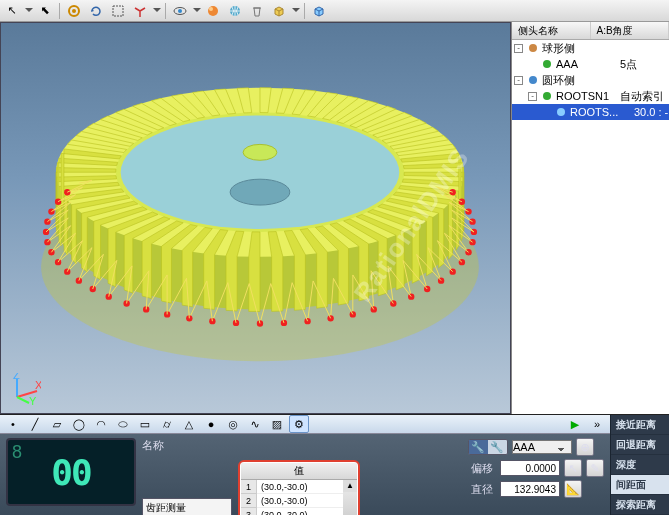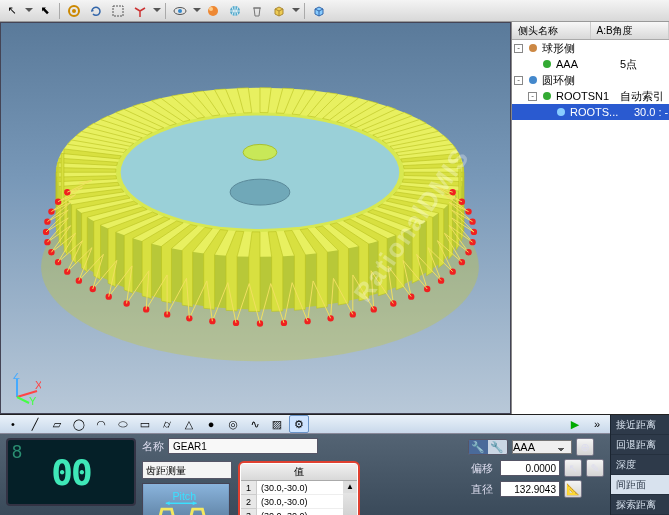--- a/index.html
+++ b/index.html
@@ -29,21 +29,21 @@
 .bottom{height:101px;background:linear-gradient(#5a6a7a,#3a4a5a);border-top:1px solid #222;display:flex;}
 .bot-toolbar{height:22px;background:linear-gradient(#eaf2fa,#c8d8ea);border-bottom:1px solid #889;display:flex;align-items:center;gap:2px;padding:0 3px;}
 .bot-left{width:610px;display:flex;flex-direction:column;}
 .bot-content{flex:1;display:flex;padding:4px 6px;gap:6px;align-items:flex-start;}
 .digit-box{width:130px;height:68px;background:#052028;border:2px solid #334;border-radius:4px;display:flex;align-items:center;justify-content:center;gap:4px;position:relative;padding:2px;}
 .digit-box .seg{font-family:monospace;font-size:36px;color:#3fe8b8;font-weight:bold;letter-spacing:-2px;}
 .digit-box .tiny{position:absolute;left:4px;top:2px;font-size:18px;color:#2a8f72;}
 
 .name-row{display:flex;align-items:center;gap:4px;color:#dde;margin-bottom:4px;}
 .name-row input{background:#f8f8f8;border:1px solid #556;height:16px;padding:0 4px;width:150px;font-size:10px;}
-.combo{display:flex;align-items:center;}
+.combo{display:flex;align-items:center;margin-top:38px;}
 .combo select,.combo input{background:#f4f4f4;border:1px solid #556;height:18px;font-size:10px;padding:0 3px;}
 .thumb{width:88px;height:56px;background:linear-gradient(#7aa0c8,#4a6a8a);border:1px solid #445;position:relative;margin-top:2px;overflow:hidden;}
 .thumb svg{width:100%;height:100%;}
 
 .val-table{border:2px solid #e04030;border-radius:6px;padding:1px;background:#fff;}
 .val-head{background:linear-gradient(#f0f0f0,#d8d8d8);text-align:center;font-size:10px;border-bottom:1px solid #aaa;padding:1px 0;}
 .val-grid{display:flex;}
 .val-col-idx{background:#e8e8e8;}
 .val-col-idx div{width:16px;height:14px;border-bottom:1px solid #ccc;border-right:1px solid #ccc;text-align:center;font-size:9px;line-height:14px;}
 .val-col-v div{width:86px;height:14px;border-bottom:1px solid #eee;font-size:9px;padding:0 4px;line-height:14px;}
@@ -51,21 +51,21 @@
 .val-scroll .ar{height:12px;text-align:center;font-size:8px;line-height:12px;background:#ddd;}
 
 .right-cluster{display:flex;flex-direction:column;gap:3px;margin-left:auto;color:#dde;font-size:10px;}
 .right-cluster .row{display:flex;align-items:center;gap:4px;}
 .right-cluster input{width:60px;height:16px;font-size:10px;text-align:right;padding:0 3px;border:1px solid #556;}
 .mini-btn{width:18px;height:18px;background:linear-gradient(#f4f4f4,#d4d4d4);border:1px solid #778;border-radius:2px;display:inline-flex;align-items:center;justify-content:center;cursor:pointer;}
 .toggle{width:40px;height:16px;background:#cad6e4;border:1px solid #556;border-radius:2px;display:flex;}
 .toggle div{flex:1;display:flex;align-items:center;justify-content:center;}
 .toggle .on{background:#4a6a9a;color:#fff;}
 
-.right-strip{width:59px;background:#2e3a4a;border-left:1px solid #1a2430;display:flex;flex-direction:column;}
+.right-strip{width:59px;background:#2e3a4a;border-left:1px solid #1a2430;display:flex;flex-direction:column;font-weight:bold;}
 .right-strip .item{height:20px;color:#d8e2ee;font-size:10px;display:flex;align-items:center;padding:0 5px;border-bottom:1px solid #25303e;cursor:pointer;}
 .right-strip .item.active{background:#d8e2ee;color:#2e3a4a;text-align:right;}
 
 select{appearance:none;-webkit-appearance:none;padding-right:14px;background-image:linear-gradient(45deg,transparent 50%,#555 50%),linear-gradient(135deg,#555 50%,transparent 50%);background-position:calc(100% - 10px) 7px,calc(100% - 6px) 7px;background-size:4px 4px,4px 4px;background-repeat:no-repeat;}
 </style>
 </head>
 <body>
 
 <div class="toolbar">
   <div class="tbtn">↖</div>
@@ -377,21 +377,20 @@
     </div>
     <div class="bot-content">
       <div class="digit-box">
         <span class="tiny">8</span>
         <span class="seg">00</span>
       </div>
 
       <div style="display:flex;flex-direction:column;gap:3px">
         <div class="name-row">
           <span>名称</span>
-          <input value="GEAR1" style="">
         </div>
         <div style="display:flex;gap:6px">
           <div style="display:flex;flex-direction:column;gap:2px">
             <div class="combo">
                 <select style="width:90px"><option>齿距测量</option></select>
               </div>
             <div class="thumb">
               <svg viewBox="0 0 88 56">
                 <rect width="88" height="56" fill="url(#tg)"></rect>
                 <defs>

